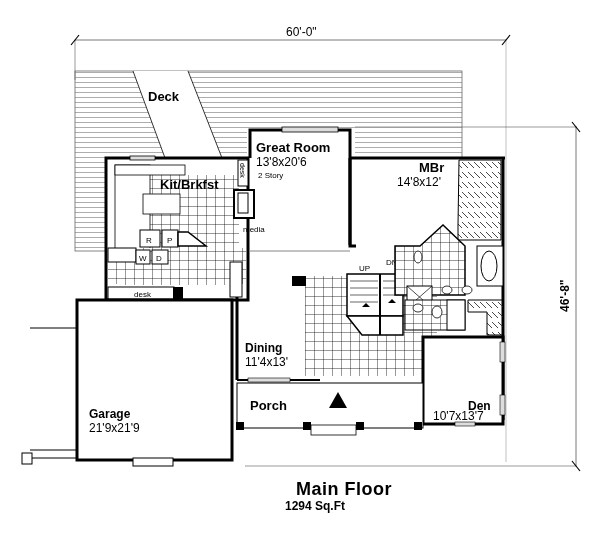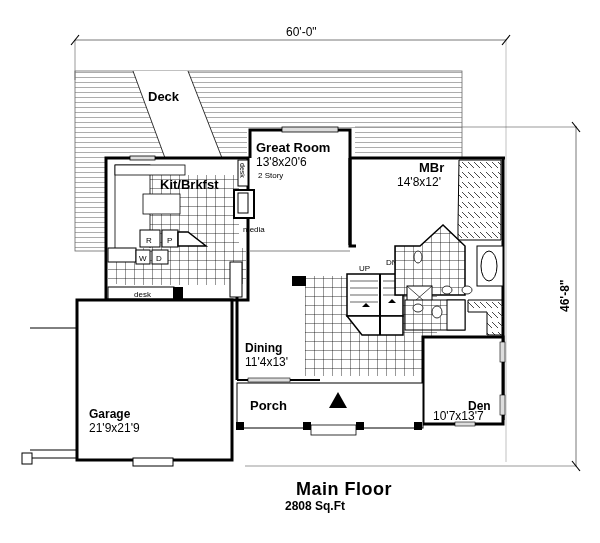--- a/index.html
+++ b/index.html
@@ -179,14 +179,14 @@
     <rect x="22" y="453" width="10" height="11" fill="#fff" stroke="#000" stroke-width="1"></rect>
     <line x1="32" y1="458" x2="77" y2="458" stroke="#000" stroke-width="1"></line>
     <rect x="133" y="458" width="40" height="8" fill="#fff" stroke="#000" stroke-width="1"></rect>
     <text class="lbl b" x="89" y="418" font-size="12">Garage</text>
     <text class="lbl" x="89" y="432" font-size="12">21'9x21'9</text>
   </g>
 </svg>
 
 <div class="caption">
   <div class="t">Main Floor</div>
-  <div class="s">2808 Sq.Ft</div>
+  <div class="s">1294 Sq.Ft</div>
 </div>
 
 </body></html>

